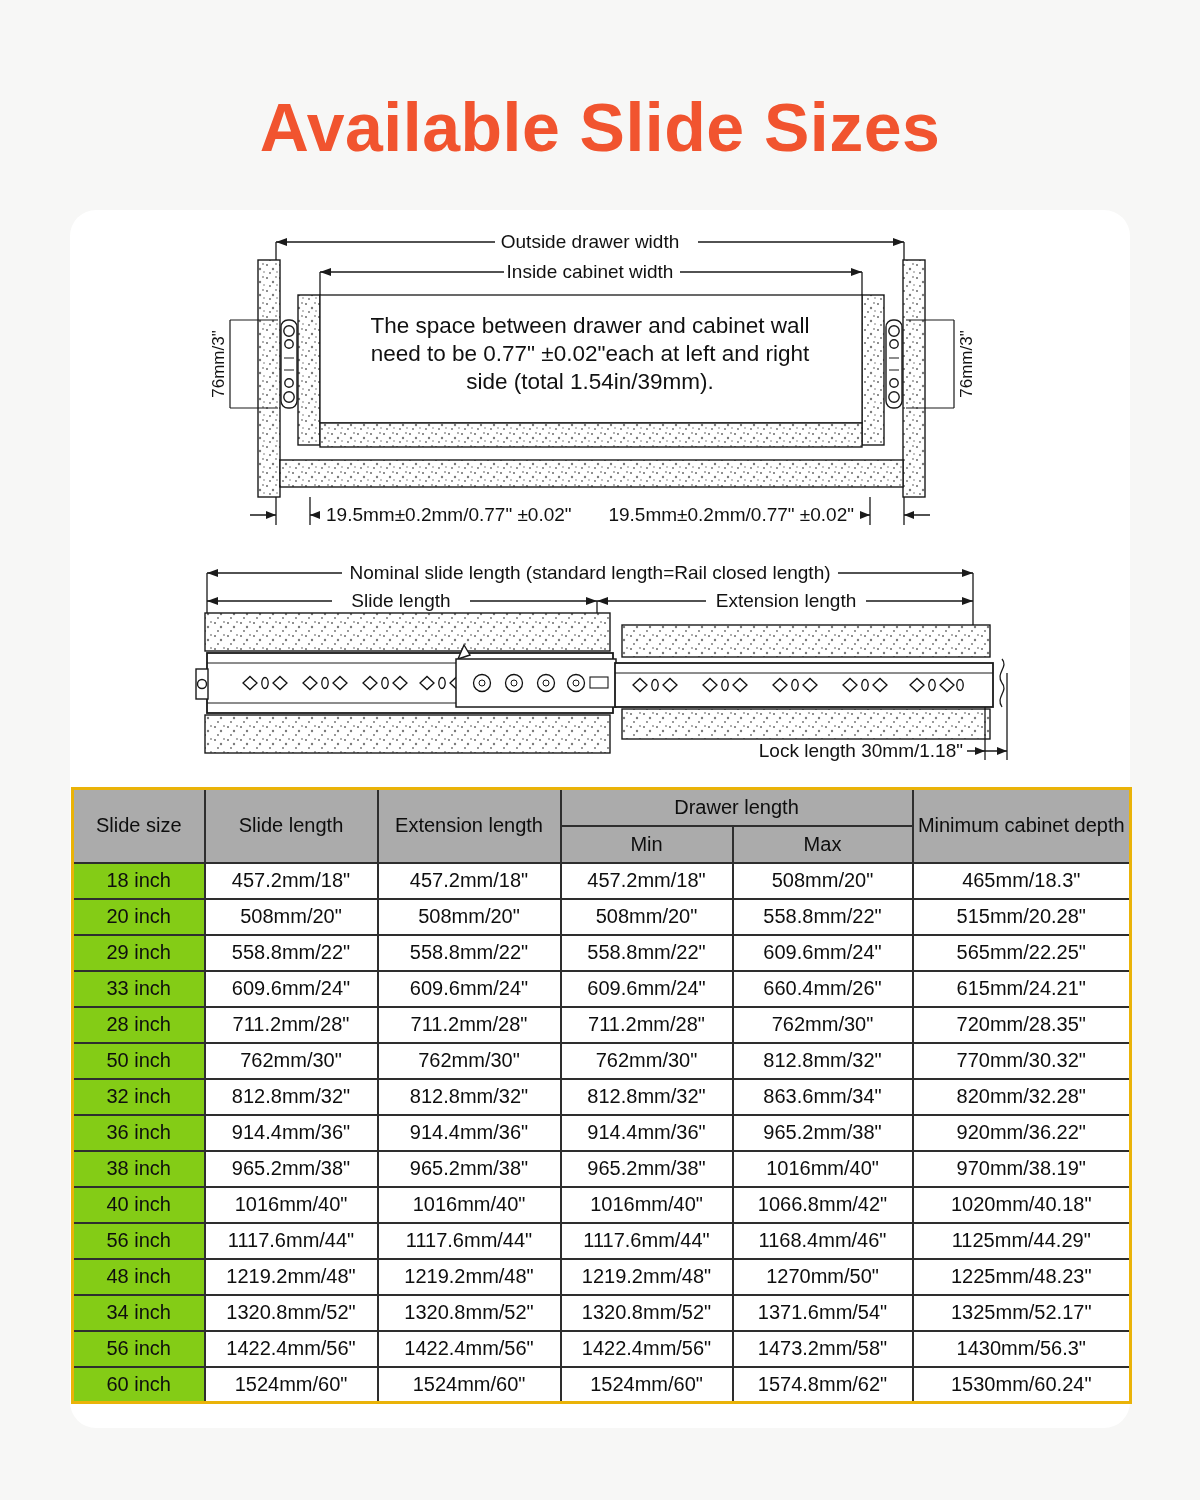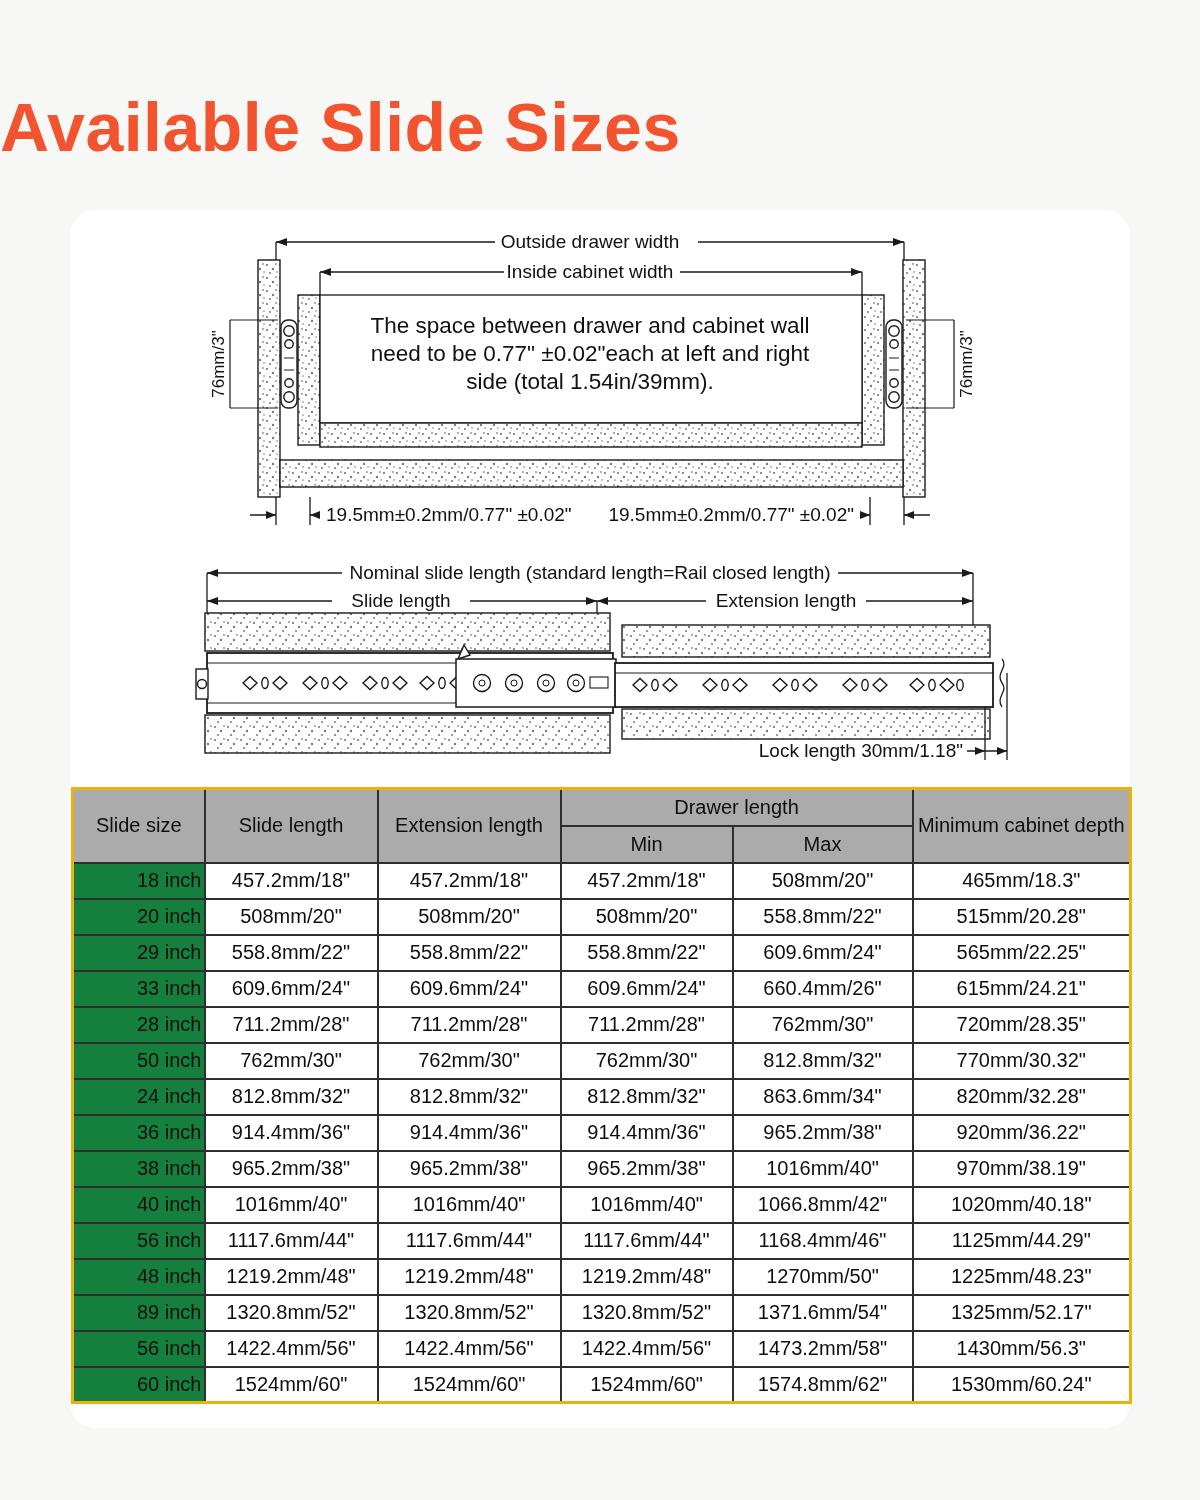--- a/index.html
+++ b/index.html
@@ -6,21 +6,21 @@
   html,body { width:1200px; height:1500px; }
   body {
     position:relative;
     background:#f7f7f6;
     font-family:"Liberation Sans", sans-serif;
     color:#111;
     overflow:hidden;
   }
   .page-title {
     position:absolute; left:0; top:88px; width:1200px;
-    text-align:left;
+    text-align:center;
     font-size:68px; font-weight:bold; letter-spacing:0.5px;
     color:#f1542f;
   }
   .spec-card {
     position:absolute; left:70px; top:210px;
     width:1060px; height:1218px;
     background:#ffffff; border-radius:26px;
   }
   .diagram1 { position:absolute; left:0; top:0; }
   .diagram2 { position:absolute; left:0; top:345px; }
@@ -33,21 +33,21 @@
   }
   table.spec th, table.spec td {
     border:2px solid #2e2e2e;
     text-align:center; vertical-align:middle;
     font-weight:normal;
     padding:0 2px;
     overflow:hidden; white-space:nowrap;
   }
   table.spec thead th { background:#ababab; height:37px; }
   table.spec td { height:36px; background:#ffffff; }
-  table.spec td.rowhead { background:#15803d;text-align:right; }
+  table.spec td.rowhead { background:#84cc16; }
 </style>
 </head>
 <body>
 
 <h1 class="page-title">Available Slide Sizes</h1>
 
 <div class="spec-card">
 
   <svg class="diagram1" width="1060" height="345" viewBox="0 0 1060 345">
     <defs>
@@ -293,21 +293,21 @@
           </tr>
           <tr>
             <td class="rowhead">50 inch</td>
             <td>762mm/30"</td>
             <td>762mm/30"</td>
             <td>762mm/30"</td>
             <td>812.8mm/32"</td>
             <td>770mm/30.32"</td>
           </tr>
           <tr>
-            <td class="rowhead">24 inch</td>
+            <td class="rowhead">32 inch</td>
             <td>812.8mm/32"</td>
             <td>812.8mm/32"</td>
             <td>812.8mm/32"</td>
             <td>863.6mm/34"</td>
             <td>820mm/32.28"</td>
           </tr>
           <tr>
             <td class="rowhead">36 inch</td>
             <td>914.4mm/36"</td>
             <td>914.4mm/36"</td>
@@ -341,21 +341,21 @@
           </tr>
           <tr>
             <td class="rowhead">48 inch</td>
             <td>1219.2mm/48"</td>
             <td>1219.2mm/48"</td>
             <td>1219.2mm/48"</td>
             <td>1270mm/50"</td>
             <td>1225mm/48.23"</td>
           </tr>
           <tr>
-            <td class="rowhead">89 inch</td>
+            <td class="rowhead">34 inch</td>
             <td>1320.8mm/52"</td>
             <td>1320.8mm/52"</td>
             <td>1320.8mm/52"</td>
             <td>1371.6mm/54"</td>
             <td>1325mm/52.17"</td>
           </tr>
           <tr>
             <td class="rowhead">56 inch</td>
             <td>1422.4mm/56"</td>
             <td>1422.4mm/56"</td>

